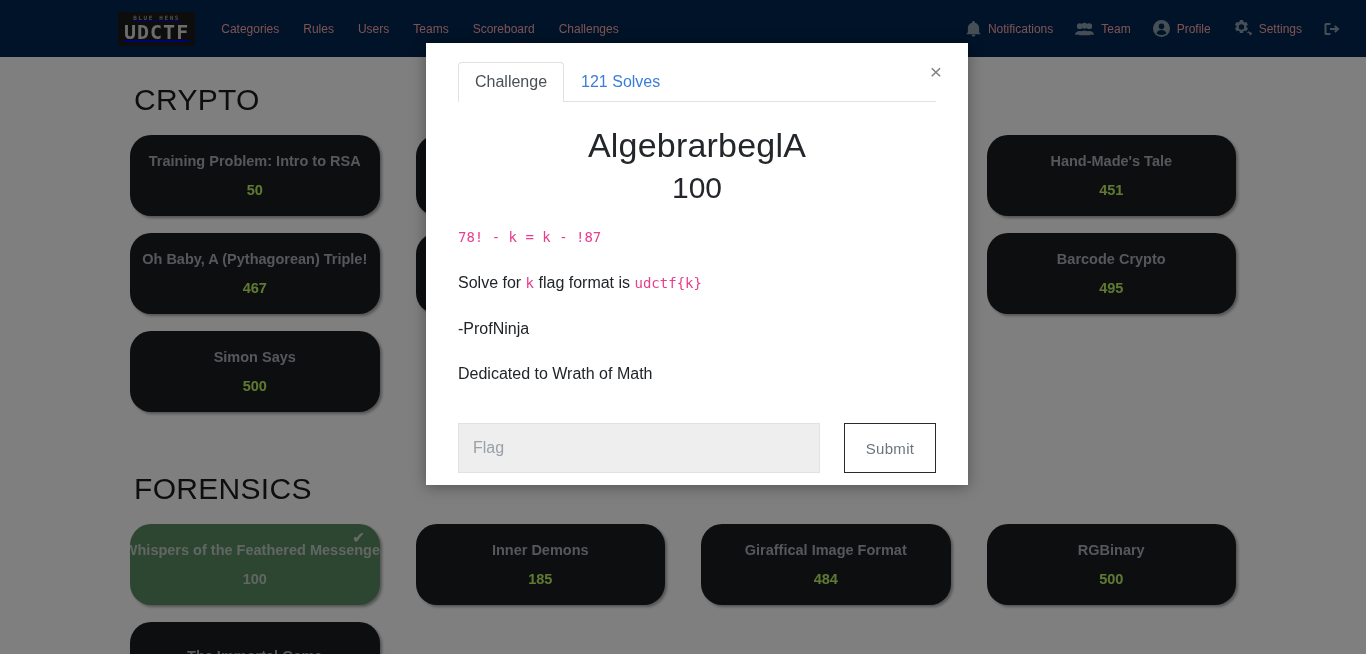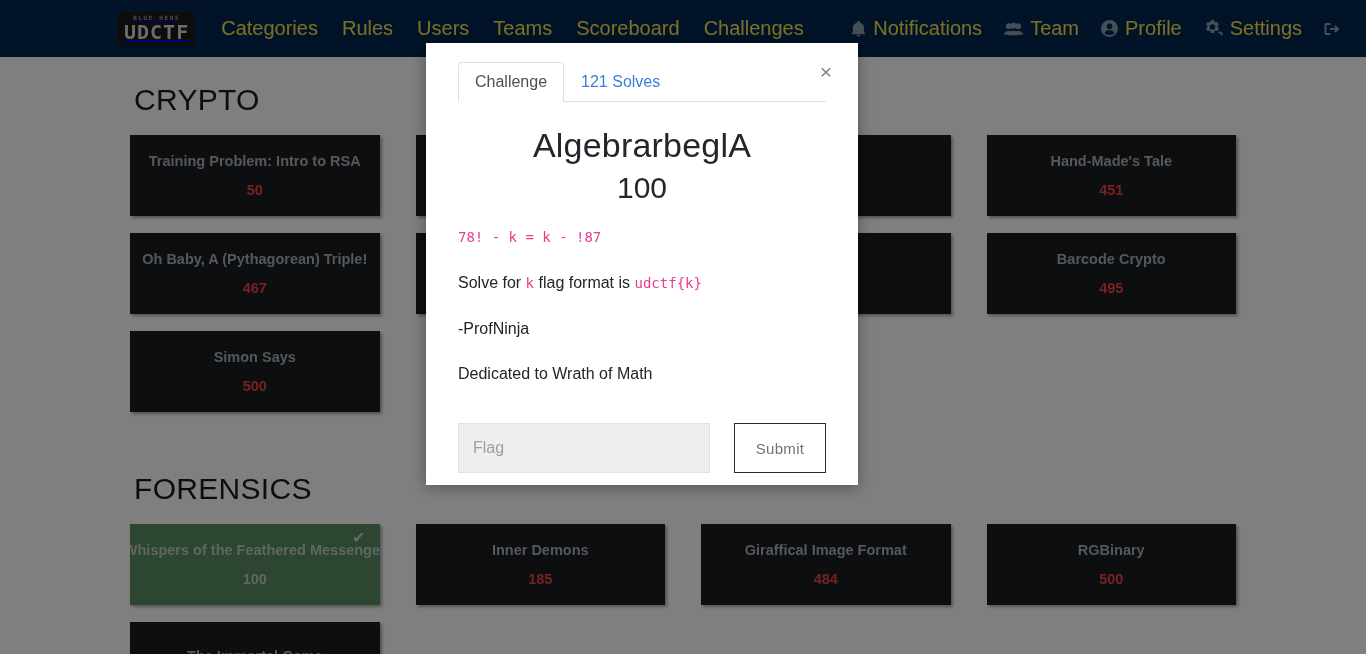--- a/index.html
+++ b/index.html
@@ -58,22 +58,22 @@
   .nav-left, .nav-right {
     display: flex;
     align-items: center;
   }
   .nav-right {
     position: absolute;
     right: 18px;
     top: 0; bottom: 0;
   }
   .nav-link {
-    color: #fde047;
-    font-size: 20px;
+    color: #fca5a5;
+    font-size: 12px;
     margin-right: 24px;
     text-decoration: none;
     display: flex;
     align-items: center;
     gap: 7px;
     cursor: pointer;
   }
   .nav-right .nav-link { margin-right: 22px; }
   .nav-right .nav-link:last-child { margin-right: 0; }
   .nav-icon {
@@ -113,30 +113,31 @@
     height: 81px;
     display: flex;
     flex-direction: column;
     align-items: center;
     justify-content: center;
     gap: 13px;
     box-shadow: 2px 2px 3px rgba(0,0,0,0.35);
     cursor: pointer;
     overflow: hidden;
     white-space: nowrap;
+    border-radius: 21px;
   }
   .chal-card.solved { background: #5a8c63; }
   .chal-name {
     color: #a9b0b6;
     font-size: 14.5px;
     font-weight: bold;
   }
   .chal-card.solved .chal-name { color: #c3ccc5; }
   .chal-value {
-    color: #ef4444;
+    color: #bef264;
     font-size: 14.5px;
     font-weight: bold;
   }
   .chal-card.solved .chal-value { color: #c3ccc5; }
   .check-icon {
     position: absolute;
     top: 6px; right: 14px;
     color: #cdd6ce;
     font-size: 16px;
     line-height: 1;
@@ -148,21 +149,21 @@
     top: 0; left: 0;
     width: 1366px; height: 654px;
     background: rgba(0, 0, 0, 0.5);
   }
 
   
   #modal {
     position: absolute;
     left: 426px;
     top: 43px;
-    width: 432px;
+    width: 542px;
     height: 442px;
     background: #ffffff;
     box-shadow: 0 2px 14px rgba(0,0,0,0.35);
     padding: 0 32px;
   }
   .modal-tabbar {
     position: relative;
     display: flex;
     align-items: flex-end;
     border-bottom: 1px solid #dee2e6;

